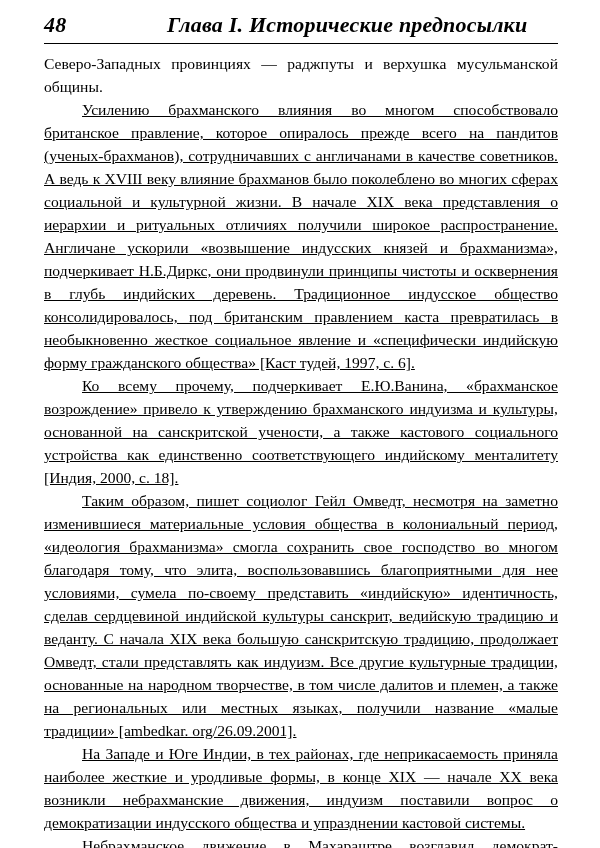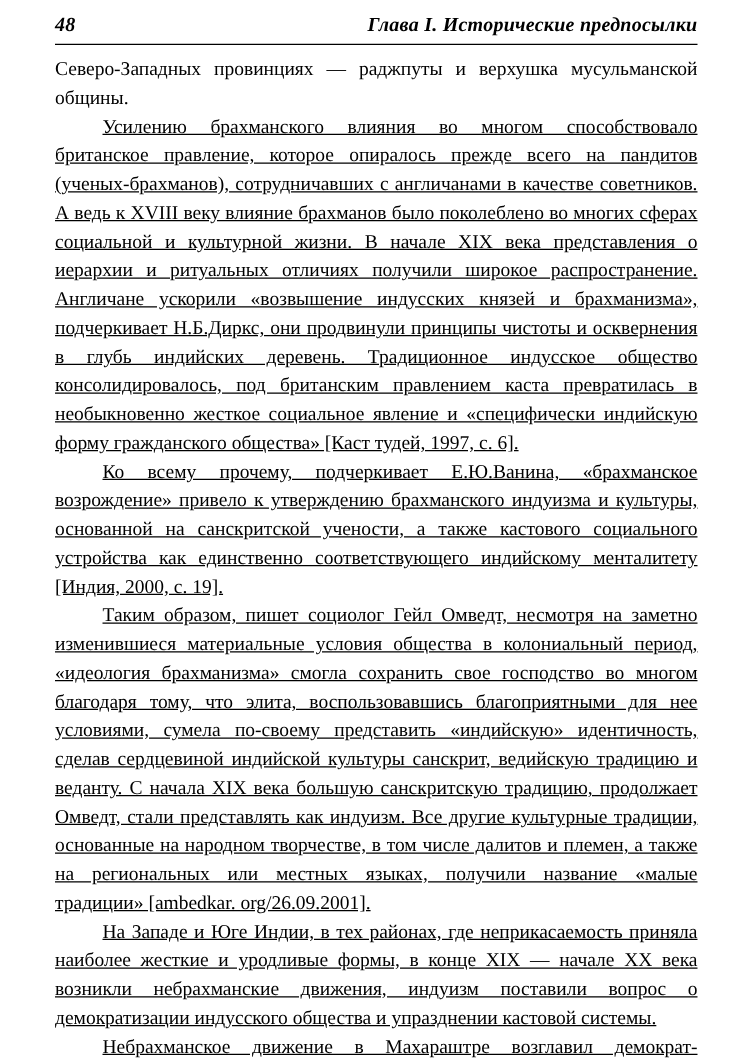--- a/index.html
+++ b/index.html
@@ -18,30 +18,30 @@
     box-sizing: border-box;
     width: 600px;
     height: 848px;
     padding: 12px 42px 0 44px;
   }
   .page-header {
     display: flex;
     align-items: baseline;
     font-style: italic;
     font-weight: bold;
-    font-size: 16px;
+    font-size: 22px;
     letter-spacing: 0.2px;
     padding-bottom: 5px;
   }
   .page-number {
     flex: 0 0 auto;
   }
   .chapter-title {
     flex: 1 1 auto;
-    text-align: right;
+    text-align: center;
     padding-left: 70px;
   }
   .header-rule {
     border: none;
     border-top: 1.6px solid #000000;
     margin: 0 0 8px 0;
   }
   .page-body {
     font-size: 15.6px;
     line-height: 23px;
@@ -64,19 +64,19 @@
   <header class="page-header">
     <span class="page-number">48</span>
     <span class="chapter-title">Глава I.  Исторические предпосылки</span>
   </header>
 
   <hr class="header-rule">
 
   <main class="page-body">
     <p class="para">Северо-Западных провинциях — раджпуты и верхушка мусульманской общины.</p>
     <p class="para indent">Усилению брахманского влияния во многом способствовало британское правление, которое опиралось прежде всего на пандитов (ученых-брахманов), сотрудничавших с англичанами в качестве советников. А ведь к XVIII веку влияние брахманов было поколеблено во многих сферах социальной и культурной жизни. В начале XIX века представления о иерархии и ритуальных отличиях получили широкое распространение. Англичане ускорили «возвышение индусских князей и брахманизма», подчеркивает Н.Б.Диркс, они продвинули принципы чистоты и осквернения в глубь индийских деревень. Традиционное индусское общество консолидировалось, под британским правлением каста превратилась в необыкновенно жесткое социальное явление и «специфически индийскую форму гражданского общества» [Каст тудей, 1997, с. 6].</p>
-    <p class="para indent">Ко всему прочему, подчеркивает Е.Ю.Ванина, «брахманское возрождение» привело к утверждению брахманского индуизма и культуры, основанной на санскритской учености, а также кастового социального устройства как единственно соответствующего индийскому менталитету [Индия, 2000, с. 19].</p>
+    <p class="para indent">Ко всему прочему, подчеркивает Е.Ю.Ванина, «брахманское возрождение» привело к утверждению брахманского индуизма и культуры, основанной на санскритской учености, а также кастового социального устройства как единственно соответствующего индийскому менталитету [Индия, 2000, с. 18].</p>
     <p class="para indent">Таким образом, пишет социолог Гейл Омведт, несмотря на заметно изменившиеся материальные условия общества в колониальный период, «идеология брахманизма» смогла сохранить свое господство во многом благодаря тому, что элита, воспользовавшись благоприятными для нее условиями, сумела по-своему представить «индийскую» идентичность, сделав сердцевиной индийской культуры санскрит, ведийскую традицию и веданту. С начала XIX века большую санскритскую традицию, продолжает Омведт, стали представлять как индуизм. Все другие культурные традиции, основанные на народном творчестве, в том числе далитов и племен, а также на региональных или местных языках, получили название «малые традиции» [ambedkar. org/26.09.2001].</p>
     <p class="para indent">На Западе и Юге Индии, в тех районах, где неприкасаемость приняла наиболее жесткие и уродливые формы, в конце XIX — начале XX века возникли небрахманские движения, индуизм поставили вопрос о демократизации индусского общества и упразднении кастовой системы.</p>
     <p class="para indent">Небрахманское движение в Махараштре возглавил демократ-просветитель Дзотиба Пхуле (1827–1890). Выходец из низкой</p>
   </main>
 
 </div>
 
 </body></html>

